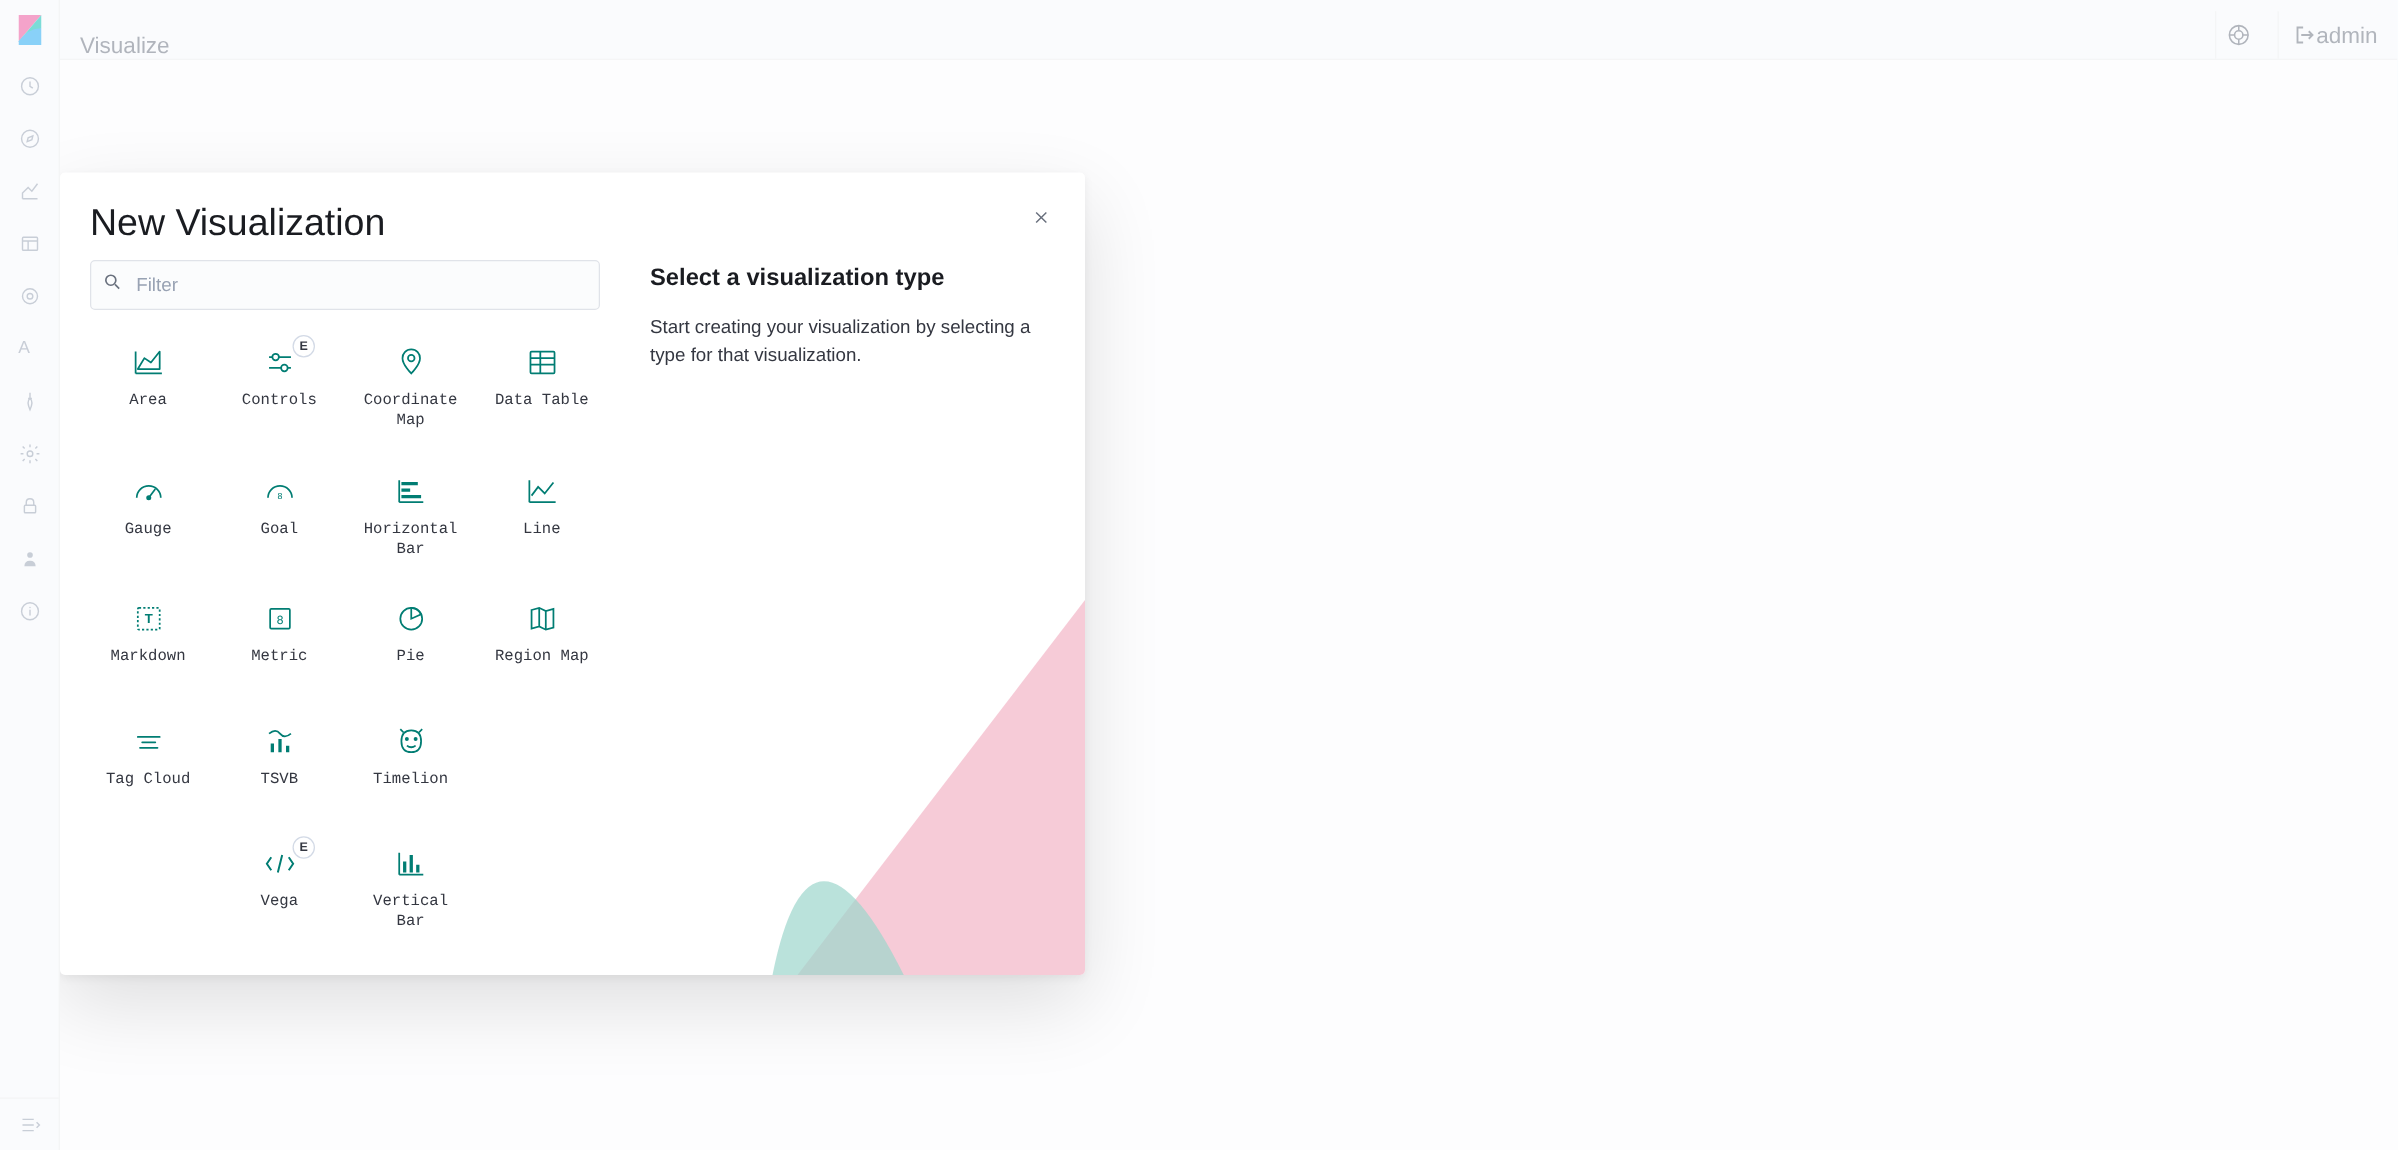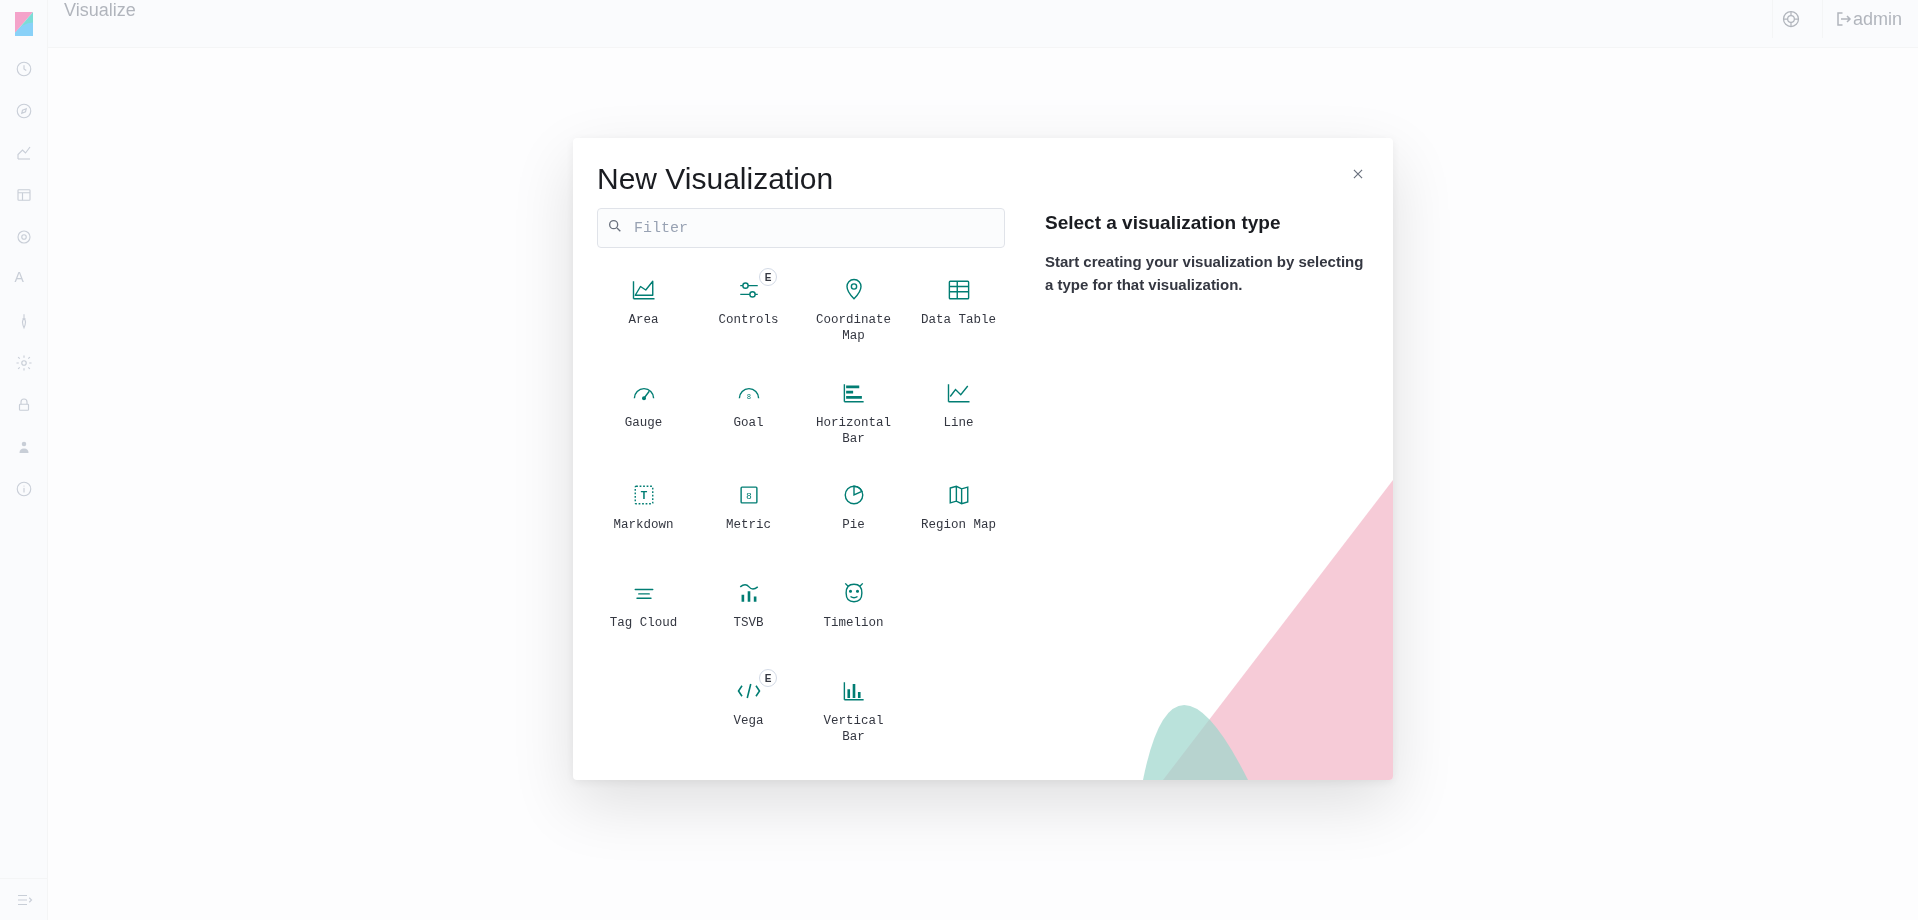--- a/index.html
+++ b/index.html
@@ -10,50 +10,50 @@
   .sidebar { width: 48px; background: #fafbfd; border-right: 1px solid #f0f0f0; display: flex; flex-direction: column; align-items: center; padding-top: 0; }
   .logo { width: 48px; height: 48px; display:flex; align-items:center; justify-content:center; }
   .logo svg { width: 24px; height: 24px; }
   .nav-item { width: 48px; height: 42px; display:flex; align-items:center; justify-content:center; color:#98a2b3; cursor:pointer; }
   .nav-item svg, .nav-item .glyph { width:18px; height:18px; }
   .nav-item .glyph { font-size: 14px; color:#98a2b3; line-height:1; }
   .nav-spacer { flex: 1; }
   .collapse-btn { width:48px; height:42px; display:flex; align-items:center; justify-content:center; border-top:1px solid #f0f0f0; cursor:pointer; color:#98a2b3;}
   
   .main { flex:1; display:flex; flex-direction:column; }
-  .topbar { height: 48px; border-bottom: 1px solid #f0f0f0; display:flex; align-items:flex-start; padding: 0 16px; justify-content: space-between; }
+  .topbar { height: 48px; border-bottom: 1px solid #f0f0f0; display:flex; align-items:flex-end; padding: 0 16px; justify-content: space-between; }
   .breadcrumb { color:#69707d; font-size: 18px; }
   .topbar-right { display:flex; align-items:center; gap: 12px; }
   .top-icon { width:38px; height:38px; display:flex; align-items:center; justify-content:center; color:#69707d; border-left:1px solid #f0f0f0; cursor:pointer;}
   .logout { display:flex; align-items:center; gap:0; color:#69707d; font-size:18px; padding-left: 12px; border-left:1px solid #f0f0f0; height:38px; cursor:pointer;}
   .content { flex:1; position:relative; overflow:hidden; }
   
   
-  .overlay { position:absolute; inset:0; background: rgba(255,255,255,0.6); display:flex; align-items:flex-start; justify-content:center; padding-top: 90px; }
+  .overlay { position:absolute; inset:0; background: rgba(255,255,255,0.6); display:flex; align-items:flex-start; padding-top: 90px; }
   .modal { width: 820px; background: #fff; border-radius: 4px; box-shadow: 0 24px 64px rgba(0,0,0,0.12), 0 2px 8px rgba(0,0,0,0.06); position:relative; overflow:hidden; }
   .modal-header { display:flex; justify-content: space-between; align-items:flex-start; padding: 24px 24px 12px 24px; }
   .modal-title { font-size: 30px; font-weight: 400; color:#1a1c21; }
   .close-btn { background:none; border:none; cursor:pointer; color:#69707d; padding:4px; font-size:18px; line-height:1;}
   .modal-body { display:flex; gap: 40px; padding: 0 24px 24px 24px; position:relative; z-index:2;}
   .left-col { flex: 0 0 408px; }
   .right-col { flex: 1; padding-top: 4px;}
   .filter-wrap { position:relative; margin-bottom: 16px; }
-  .filter-input { width:100%; height:40px; padding: 8px 12px 8px 36px; border:1px solid #e0e3e9; border-radius:4px; font-size: 15px; background:#fbfcfd; color:#343741;font-family:Liberation Mono, monospace;}
+  .filter-input { width:100%; height:40px; padding: 8px 12px 8px 36px; border:1px solid #e0e3e9; border-radius:4px; font-size: 15px; background:#fbfcfd; color:#343741;}
   .filter-input::placeholder { color:#98a2b3; }
   .filter-icon { position:absolute; left:10px; top:50%; transform:translateY(-50%); color:#69707d; }
   
   .vis-grid { display:grid; grid-template-columns: repeat(4, 1fr); gap: 12px 12px; }
   .vis-item { display:flex; flex-direction:column; align-items:center; justify-content:flex-start; padding: 10px 4px; cursor:pointer; border-radius:4px; position:relative; min-height: 86px;}
   .vis-icon { width:32px; height:32px; display:flex; align-items:center; justify-content:center; color:#017d73; margin-bottom:6px; }
   .vis-icon svg { width:28px; height:28px; }
   .vis-label { font-size:12.5px; color:#343741; text-align:center; line-height:1.3;font-family:Liberation Mono, monospace; }
   .badge-e { position:absolute; top:4px; right:18px; width:18px; height:18px; border-radius:50%; background:#fff; border:1px solid #d3dae6; display:flex; align-items:center; justify-content:center; font-size:10px; font-weight:700; color:#343741;}
   
   .right-title { font-size:19px; font-weight:700; margin-bottom: 16px; color:#1a1c21; }
-  .right-desc { font-size:15px; line-height:1.55; color:#343741;font-weight:bold; }
+  .right-desc { font-size:15px; line-height:1.55; color:#343741; }
   
   
   .deco { position:absolute; bottom:0; right:0; width:320px; height:300px; pointer-events:none; z-index:1;}
   .deco svg { width:100%; height:100%; }
   
   
   .dimmed { opacity: 0.5; }
 </style>
 </head>
 <body>

